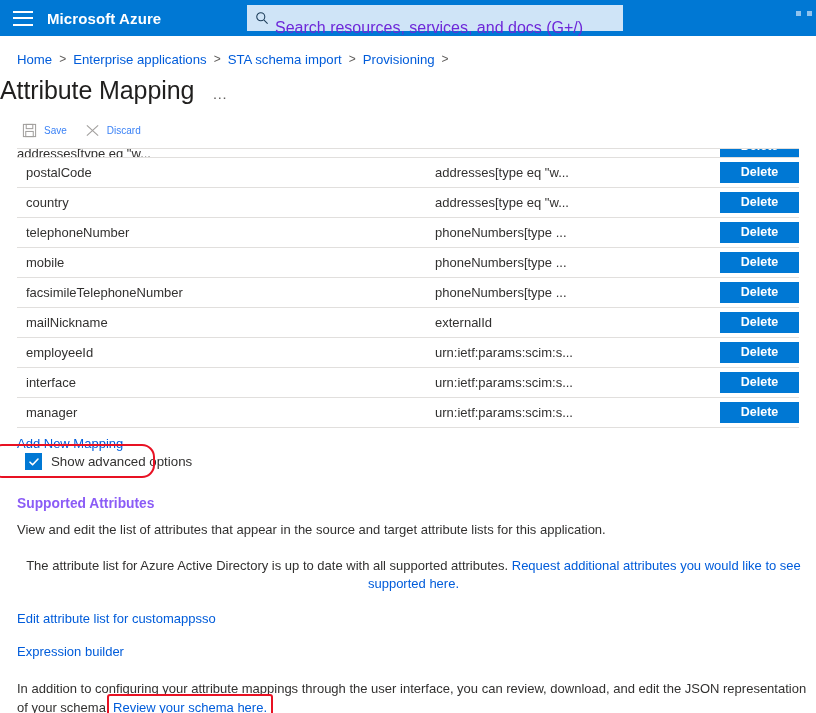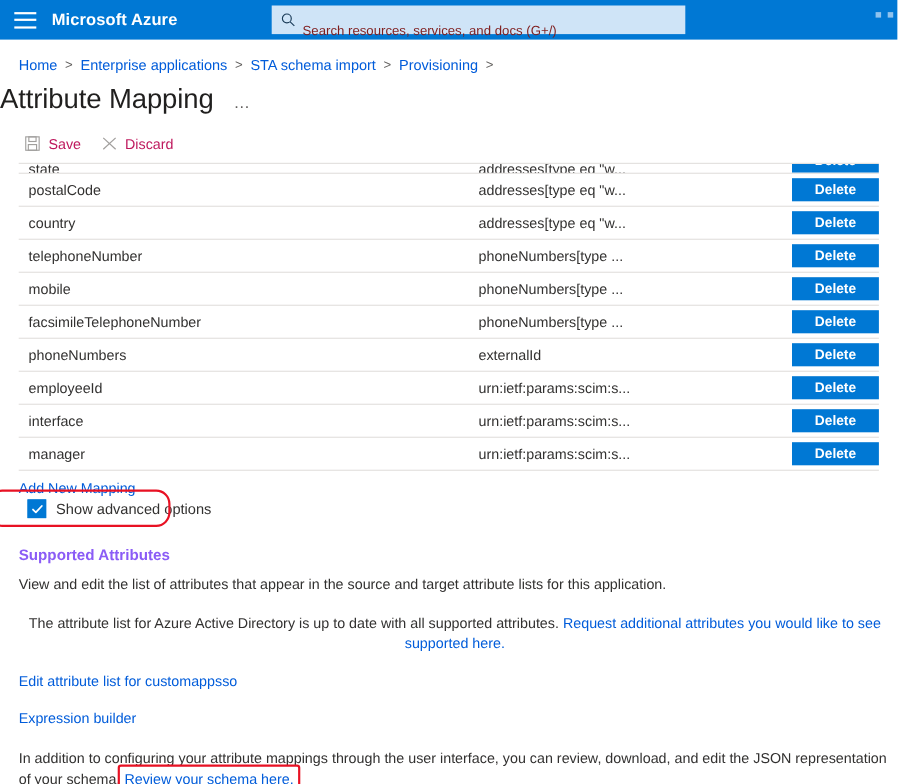--- a/index.html
+++ b/index.html
@@ -61,22 +61,22 @@
     cursor: text;
   }
   .search-icon {
     width: 14px;
     height: 14px;
     margin-right: 6px;
     flex: 0 0 auto;
     display: block;
   }
   .search-ph {
-    font-size: 12px;
-    color: #7f1d1d;
+    font-size: 16px;
+    color: #6d28d9;
     white-space: nowrap;
     margin-top: 20px;
   }
   .topbar-right {
     position: absolute;
     right: 4px;
     top: 11px;
     display: flex;
     gap: 6px;
     align-items: center;
@@ -134,22 +134,22 @@
     display: flex;
     align-items: center;
     height: 36px;
     padding-left: 22px;
     margin-top: 7px;
   }
   .cmd-btn {
     display: flex;
     align-items: center;
     margin-right: 18px;
-    color: #be185d;
-    font-size: 13px;
+    color: #3b82f6;
+    font-size: 10px;
     cursor: default;
   }
   .cmd-btn svg { display: block; margin-right: 7px; }
 
   
   .table-wrap {
     margin: 0 17px 0 17px;
     border-top: 1px solid #e1dfdd;
   }
   .row {
@@ -343,21 +343,20 @@
       <line x1="14" y1="2.5" x2="2" y2="13.5" stroke="#a19f9d" stroke-width="1.2"></line>
     </svg>
     <span>Discard</span>
   </div>
 </div>
 
 
 <div class="table-wrap">
   <div id="table-rows">
       <div class="row clipped">
-        <div class="cell-src">state</div>
         <div class="cell-tgt">addresses[type eq "w...</div>
         <div class="cell-act">
           <button class="del-btn">Delete</button>
         </div>
       </div>
       <div class="row">
         <div class="cell-src">postalCode</div>
         <div class="cell-tgt">addresses[type eq "w...</div>
         <div class="cell-act">
           <button class="del-btn">Delete</button>
@@ -385,21 +384,21 @@
         </div>
       </div>
       <div class="row">
         <div class="cell-src">facsimileTelephoneNumber</div>
         <div class="cell-tgt">phoneNumbers[type ...</div>
         <div class="cell-act">
           <button class="del-btn">Delete</button>
         </div>
       </div>
       <div class="row">
-        <div class="cell-src">phoneNumbers</div>
+        <div class="cell-src">mailNickname</div>
         <div class="cell-tgt">externalId</div>
         <div class="cell-act">
           <button class="del-btn">Delete</button>
         </div>
       </div>
       <div class="row">
         <div class="cell-src">employeeId</div>
         <div class="cell-tgt">urn:ietf:params:scim:s...</div>
         <div class="cell-act">
           <button class="del-btn">Delete</button>

